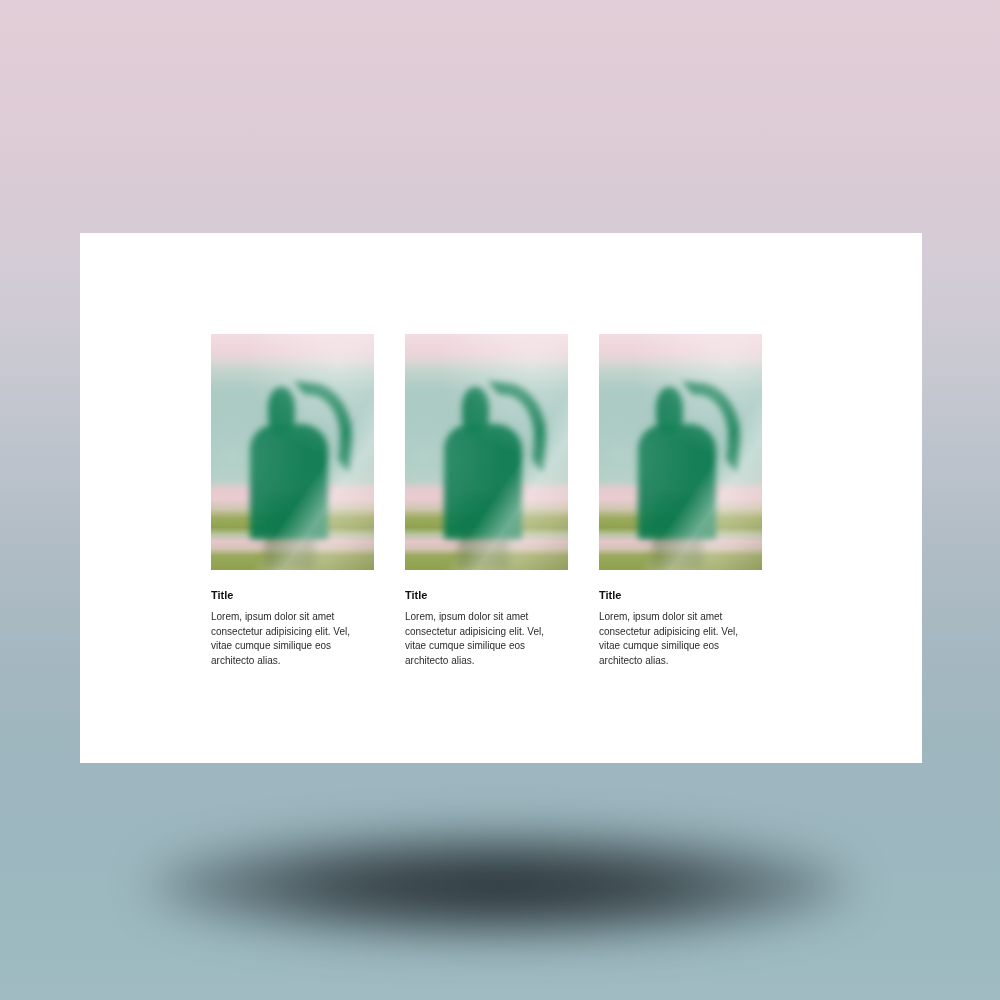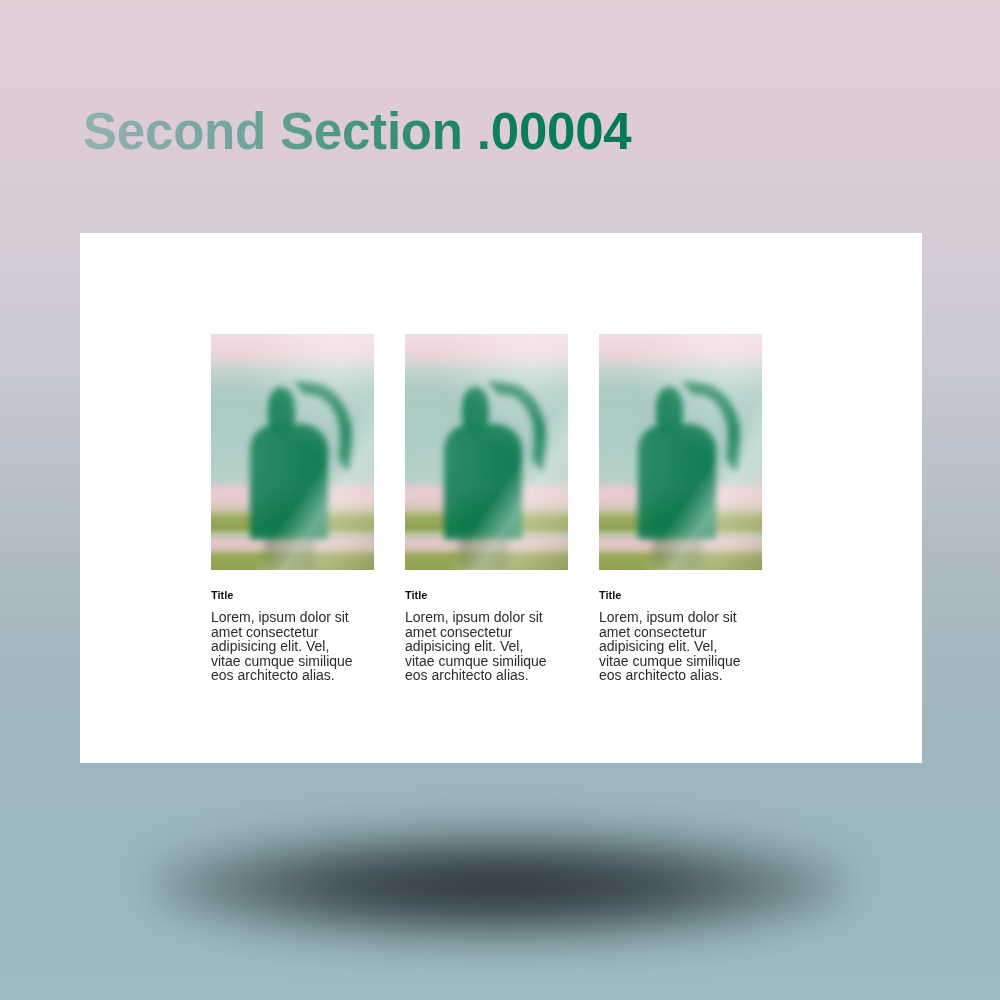--- a/index.html
+++ b/index.html
@@ -197,21 +197,21 @@
 
   .card-title {
     margin-top: 19px;
     font-size: 11px;
     font-weight: bold;
     color: #111111;
     line-height: 1.2;
   }
   .card-body {
     margin-top: 8px;
-    font-size: 14px;
+    font-size: 10px;
     line-height: 14.5px;
     color: #2b2b2b;
   }
 
   
   #device-label {
     position: absolute;
     right: 76px;
     bottom: 62px;
     font-size: 44px;
@@ -221,21 +221,20 @@
     text-shadow: 0 1px 3px rgba(40,55,60,0.25);
   }
 </style>
 </head>
 <body>
 
 <div id="stage">
 
   <div id="floor-shadow"></div>
 
-  <h1 id="page-title">Second Section .00004</h1>
 
   <div id="panel">
 
     <div id="card-grid">
 
       <div class="card">
         <div class="card-media">
           <div class="photo-bands"></div>
           <div class="photo-legs"></div>
           <div class="photo-figure">

